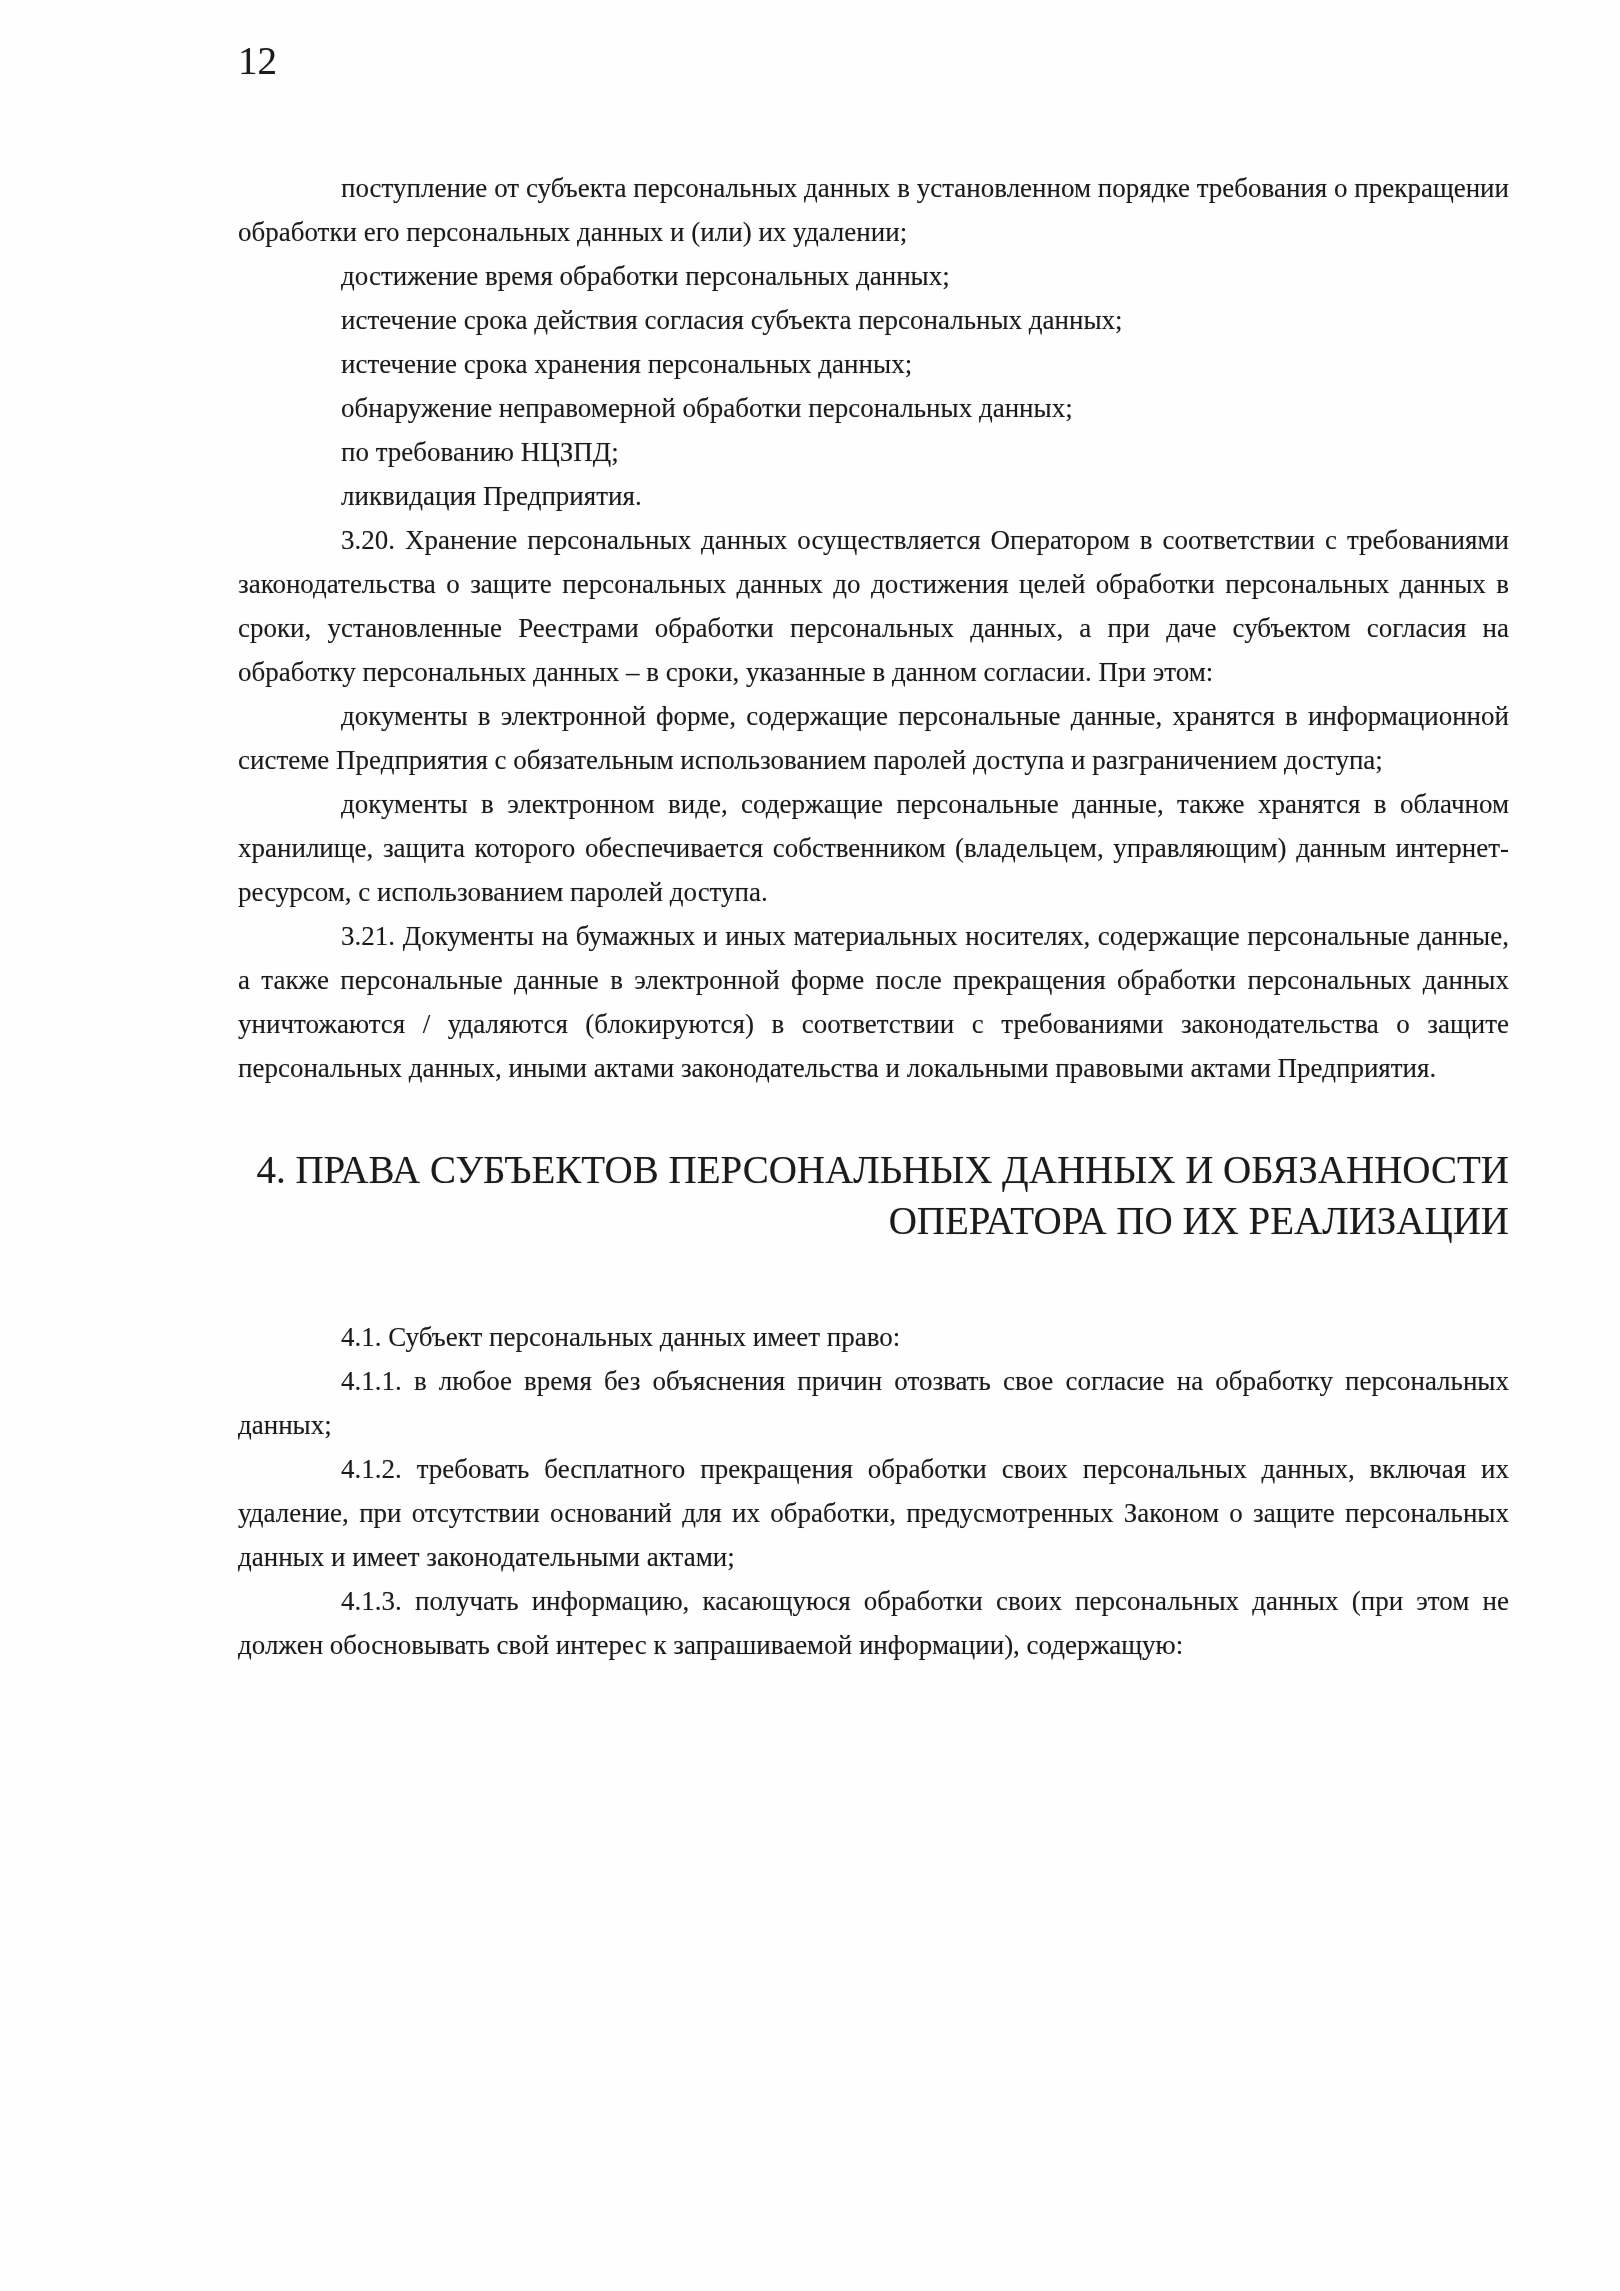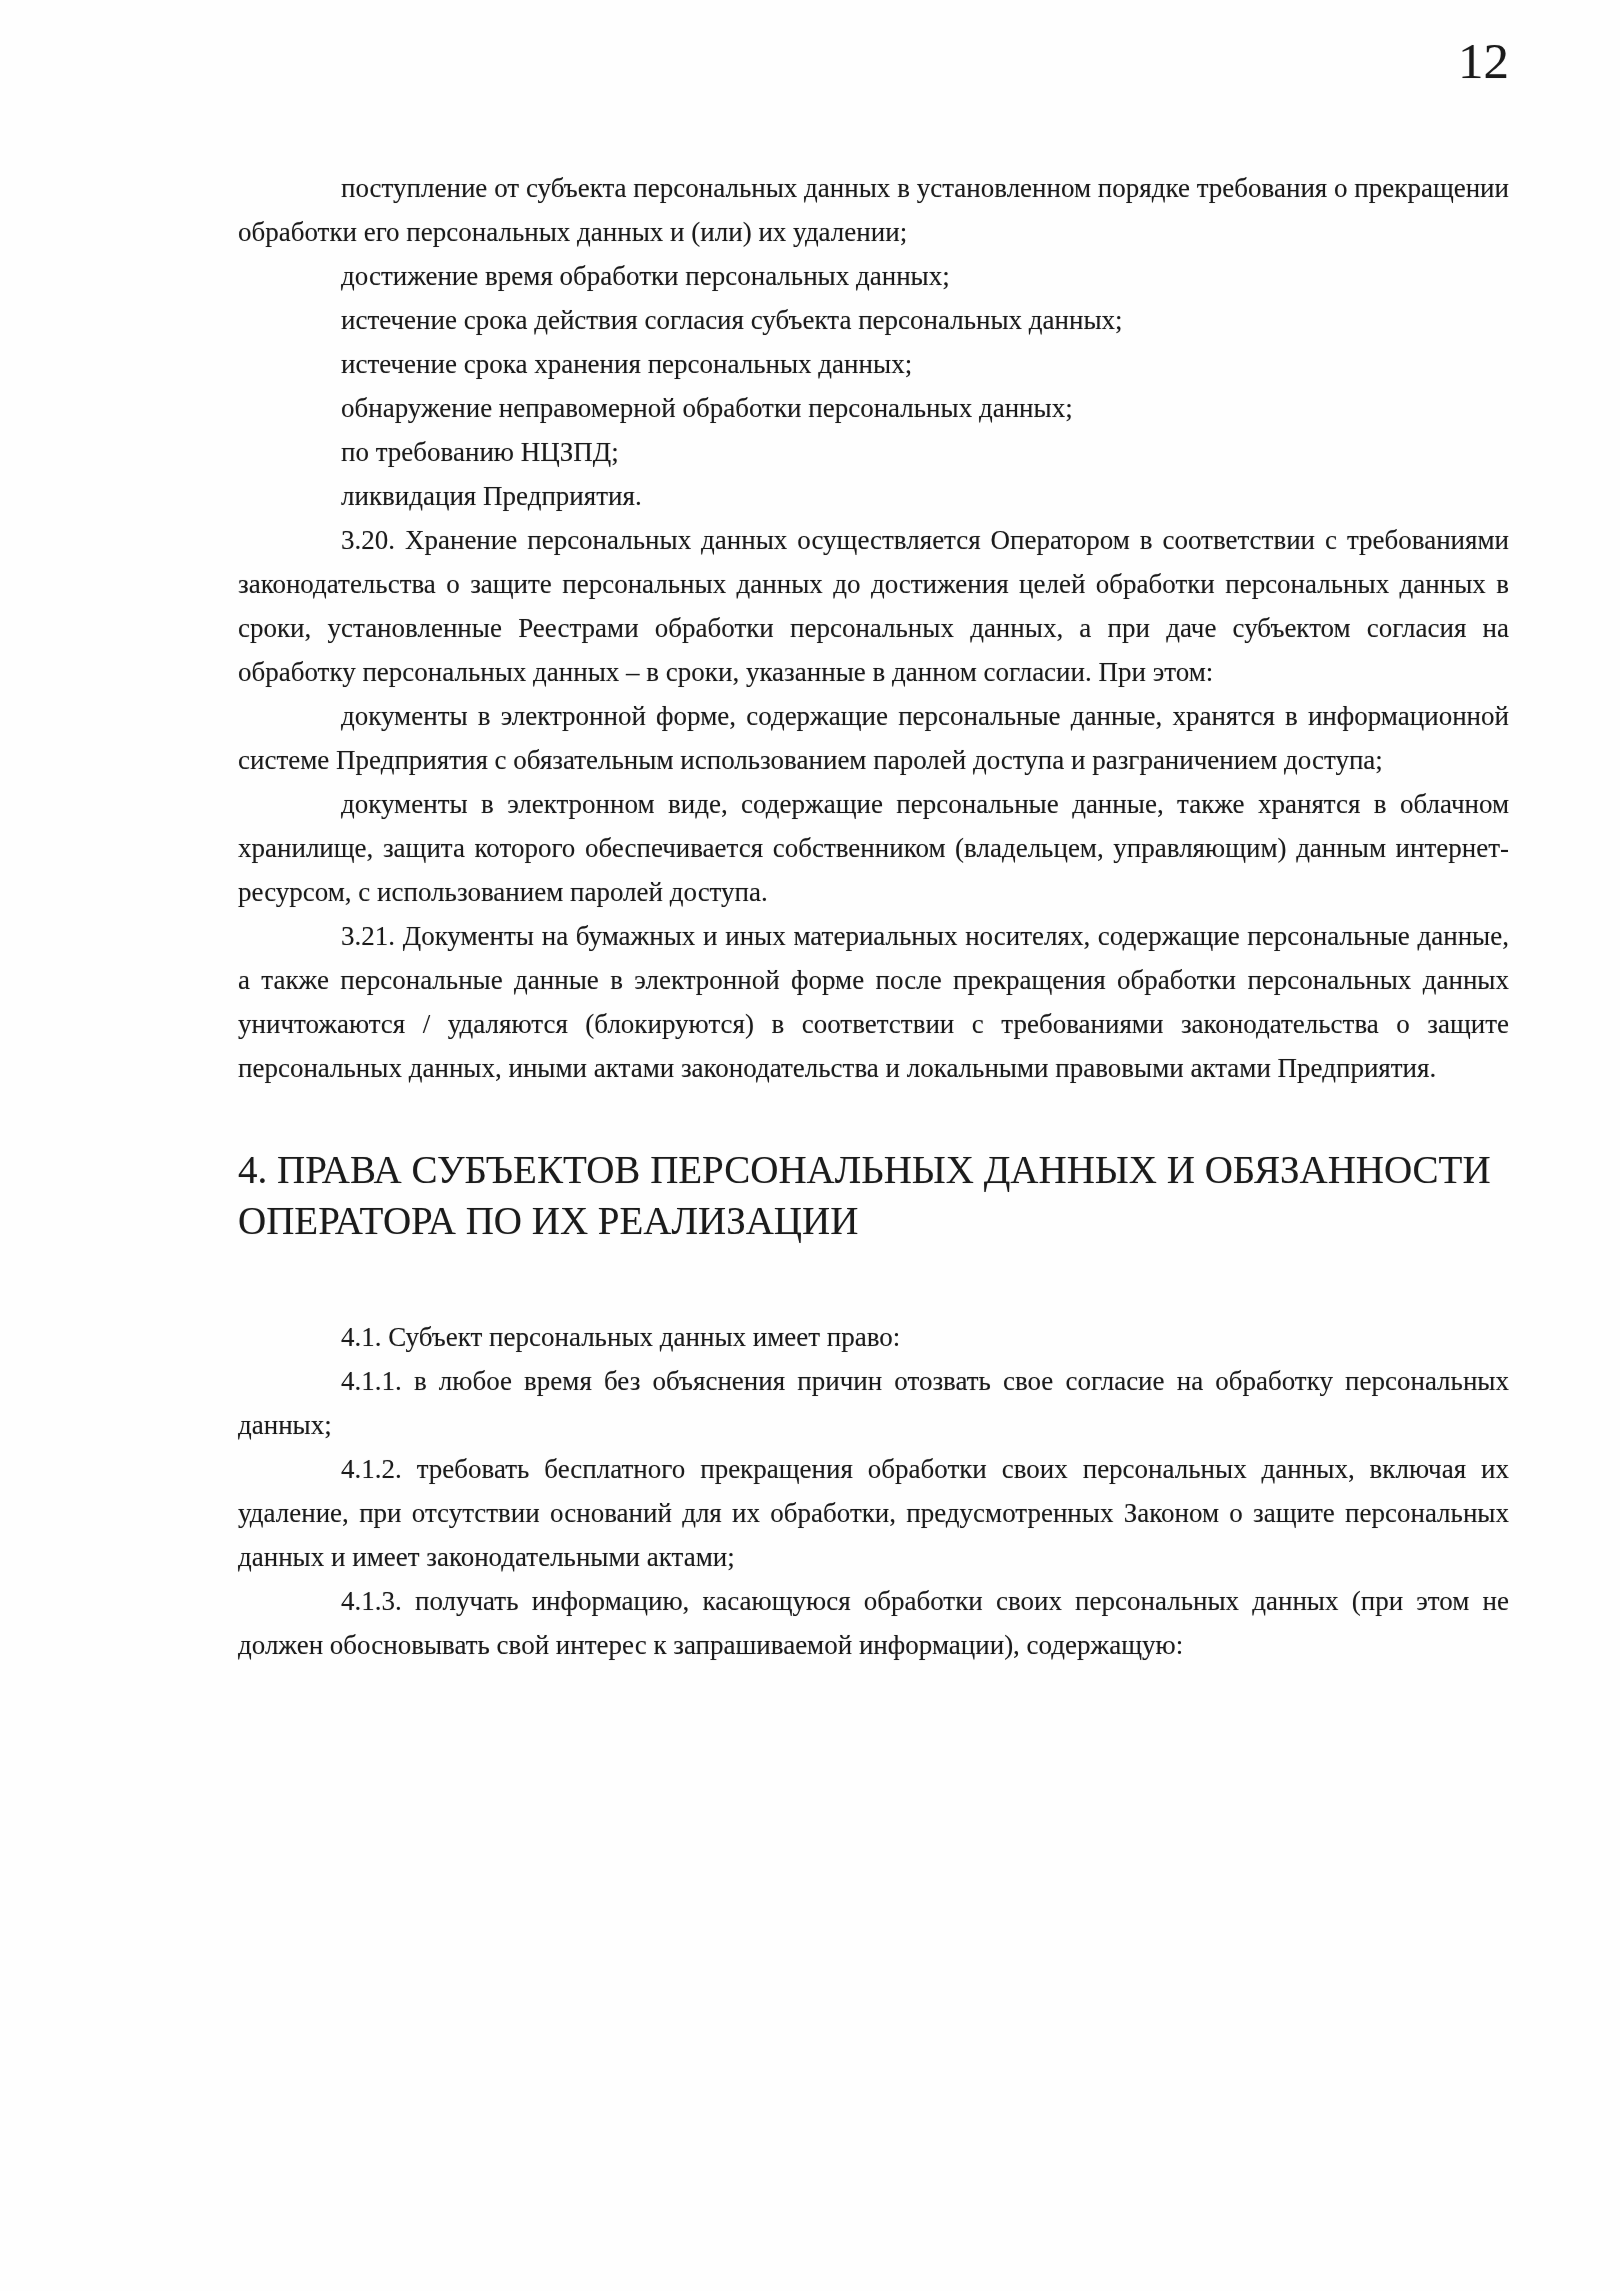--- a/index.html
+++ b/index.html
@@ -16,40 +16,40 @@
     color: #1b1b1b;
     overflow: hidden;
   }
   .content {
     position: absolute;
     left: 238px;
     top: 39px;
     width: 1271px;
   }
   .page-number {
-    text-align: right;
-    font-size: 51px;
+    text-align: left;
+    font-size: 39px;
     line-height: 44px;
     margin-bottom: 83px;
     text-shadow: 0 0 1px rgba(0,0,0,0.30);
   }
   p.para {
     margin: 0;
     font-size: 27px;
     line-height: 44px;
     text-align: justify;
     text-indent: 103px;
     text-shadow: 0 0 1px rgba(0,0,0,0.30);
   }
   h2.section-heading {
     margin: 54px 0 69px 0;
     font-size: 39px;
     line-height: 51px;
     font-weight: normal;
-    text-align: left;
+    text-align: right;
     text-indent: 0;
     text-shadow: 0 0 1px rgba(0,0,0,0.30);
   }
 </style>
 </head>
 <body>
 
 <div class="page">
   <div class="content">
 

